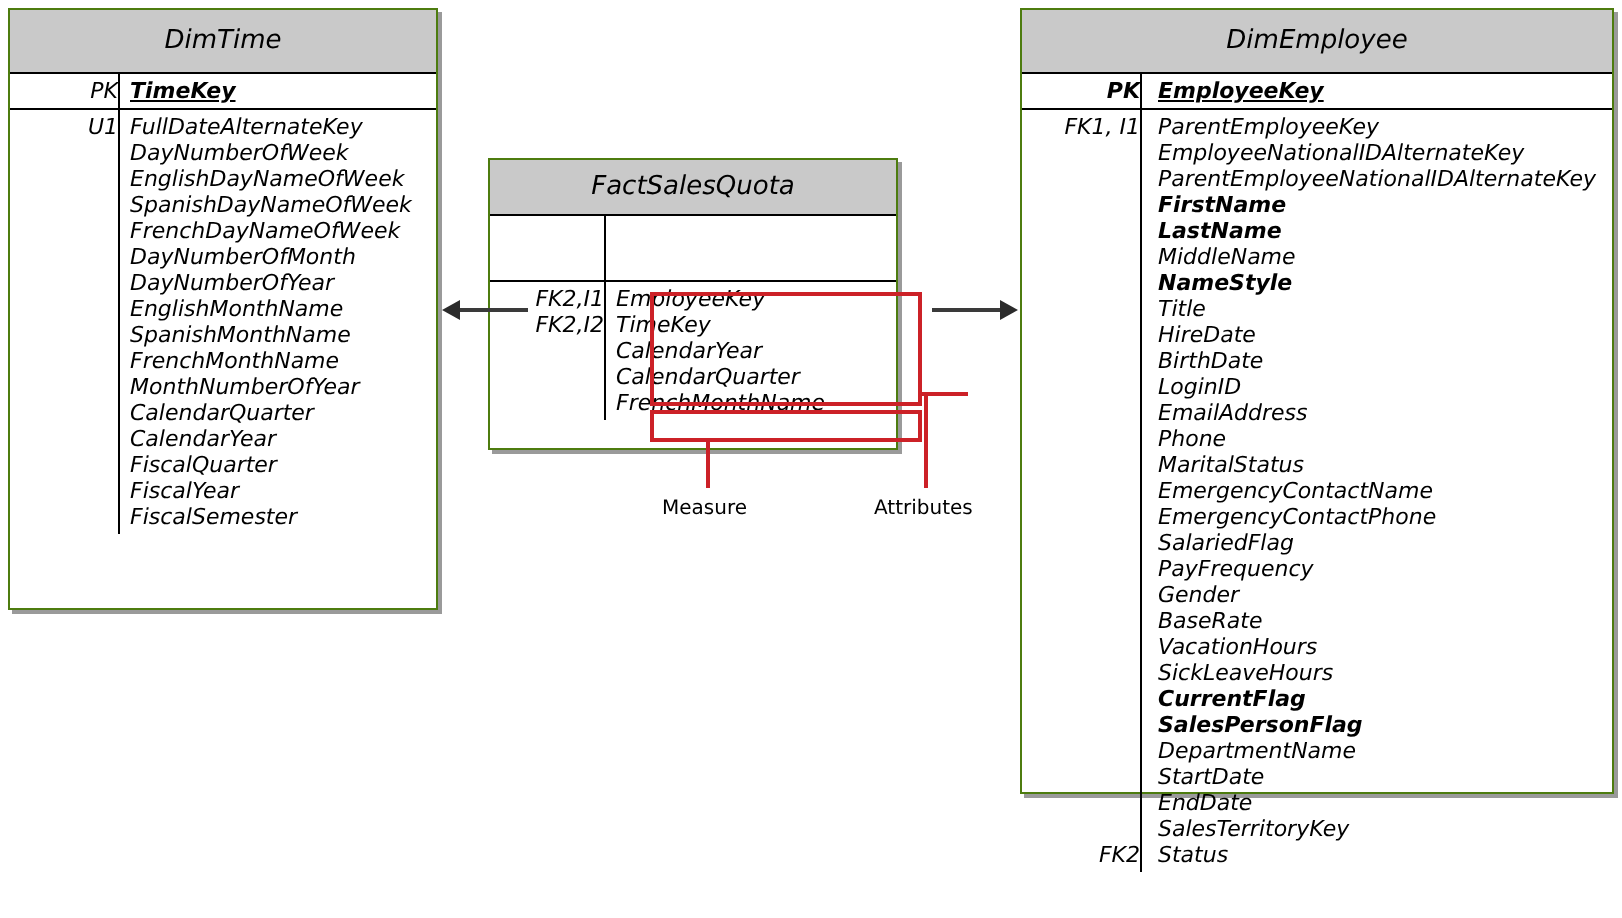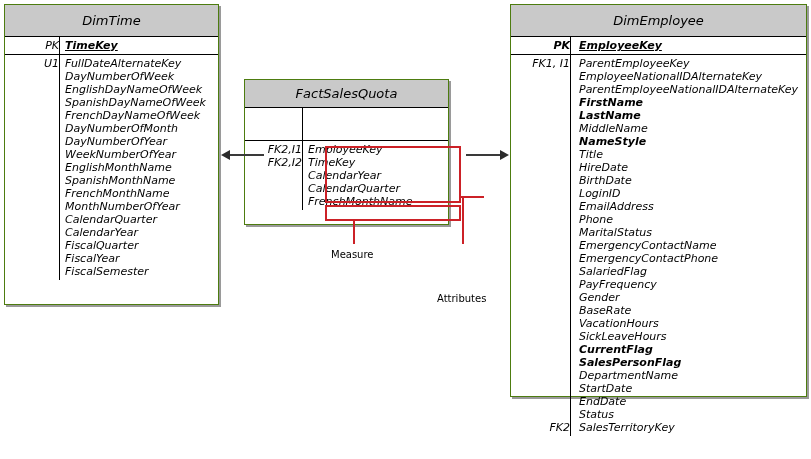--- a/index.html
+++ b/index.html
@@ -134,21 +134,21 @@
   .leader-h { height: 2px; }
 
   .ann-label {
     position: absolute;
     font-size: 10px;
     line-height: 13px;
     color: #000000;
     white-space: nowrap;
   }
   #label-measure    { left: 331px; top: 248px; }
-  #label-attributes { left: 437px; top: 248px; margin-top: 44px; }
+  #label-attributes { left: 437px; top: 248px; }
 </style>
 </head>
 <body>
 
 <div class="canvas">
 
   <div class="entity" id="dimtime">
     <div class="entity-header">DimTime</div>
 
     <div class="entity-section">
@@ -163,21 +163,20 @@
         <div class="key-line">U1</div>
       </div>
       <div class="col-fields">
         <div class="field-line">FullDateAlternateKey</div>
         <div class="field-line">DayNumberOfWeek</div>
         <div class="field-line">EnglishDayNameOfWeek</div>
         <div class="field-line">SpanishDayNameOfWeek</div>
         <div class="field-line">FrenchDayNameOfWeek</div>
         <div class="field-line">DayNumberOfMonth</div>
         <div class="field-line">DayNumberOfYear</div>
-        <div class="field-line">WeekNumberOfYear</div>
         <div class="field-line">EnglishMonthName</div>
         <div class="field-line">SpanishMonthName</div>
         <div class="field-line">FrenchMonthName</div>
         <div class="field-line">MonthNumberOfYear</div>
         <div class="field-line">CalendarQuarter</div>
         <div class="field-line">CalendarYear</div>
         <div class="field-line">FiscalQuarter</div>
         <div class="field-line">FiscalYear</div>
         <div class="field-line">FiscalSemester</div>
       </div>
@@ -272,22 +271,22 @@
         <div class="field-line">PayFrequency</div>
         <div class="field-line">Gender</div>
         <div class="field-line">BaseRate</div>
         <div class="field-line">VacationHours</div>
         <div class="field-line">SickLeaveHours</div>
         <div class="field-line bold">CurrentFlag</div>
         <div class="field-line bold">SalesPersonFlag</div>
         <div class="field-line">DepartmentName</div>
         <div class="field-line">StartDate</div>
         <div class="field-line">EndDate</div>
+        <div class="field-line">SalesTerritoryKey</div>
         <div class="field-line">Status</div>
-        <div class="field-line">SalesTerritoryKey</div>
       </div>
     </div>
   </div>
 
   <div class="conn-line" style="left:228px; top:154px; width:36px;"></div>
   <div class="arrow-left" style="left:221px; top:150px;"></div>
 
   <div class="conn-line" style="left:466px; top:154px; width:40px;"></div>
   <div class="arrow-right" style="left:500px; top:150px;"></div>
 

